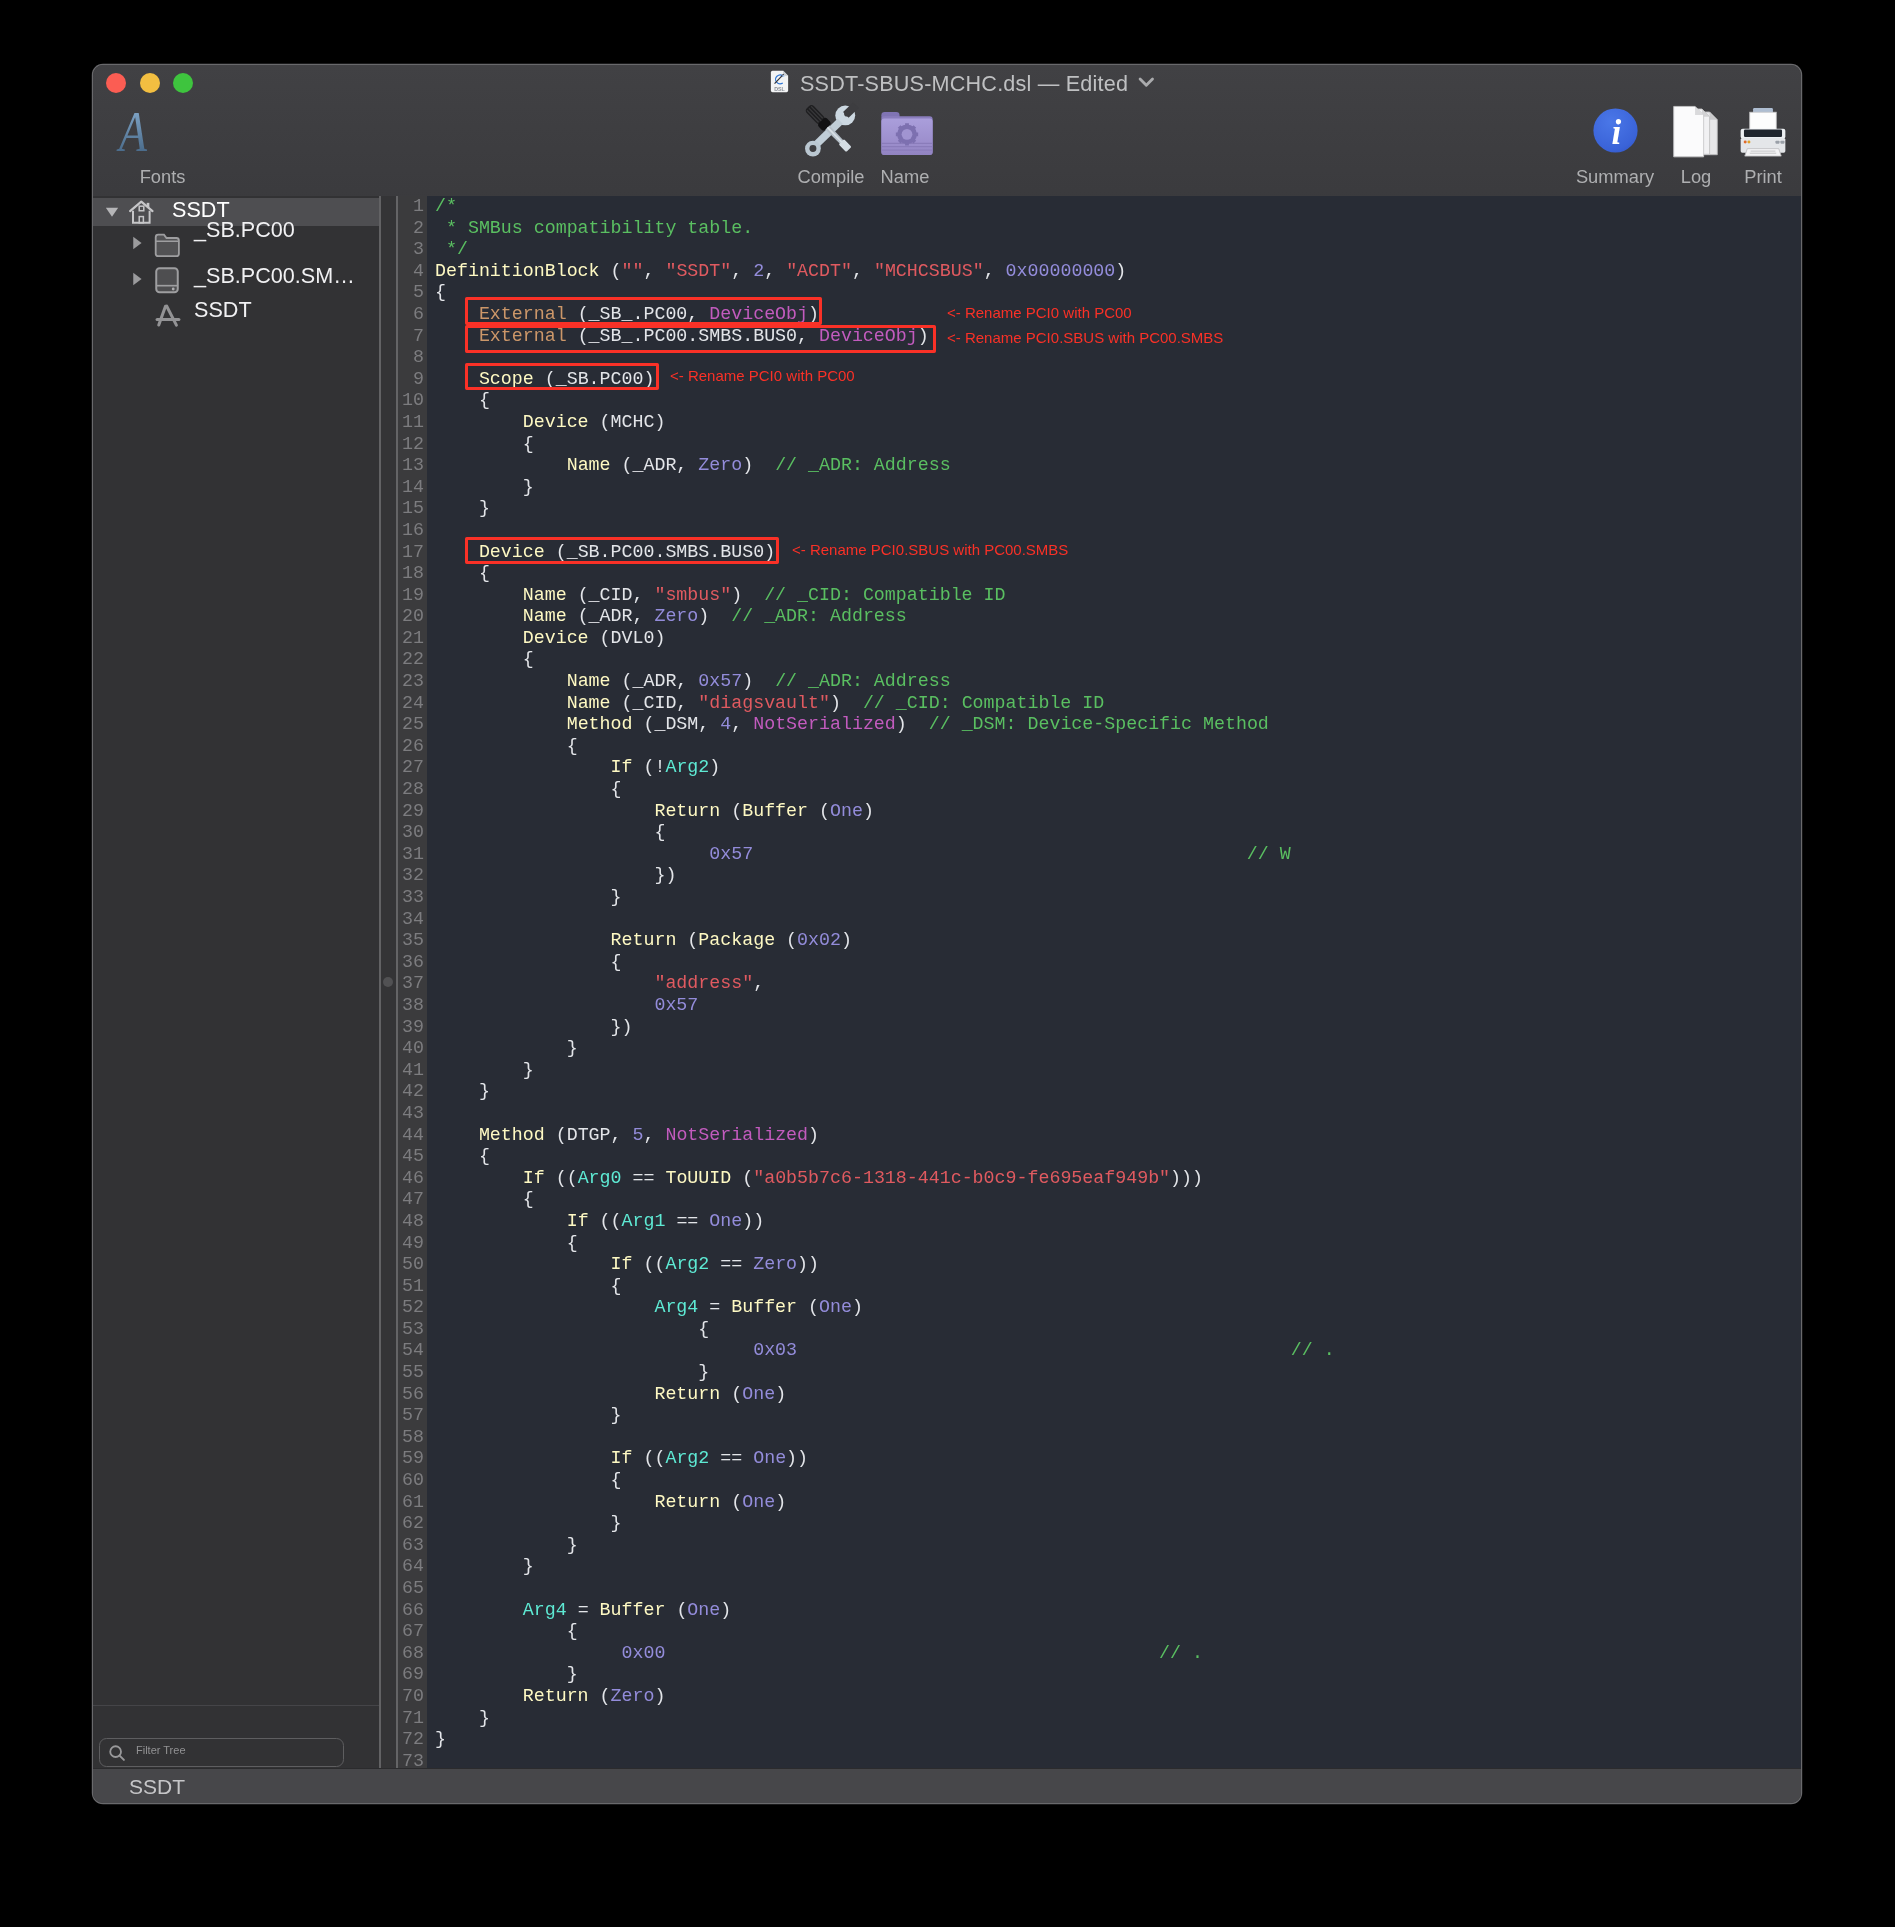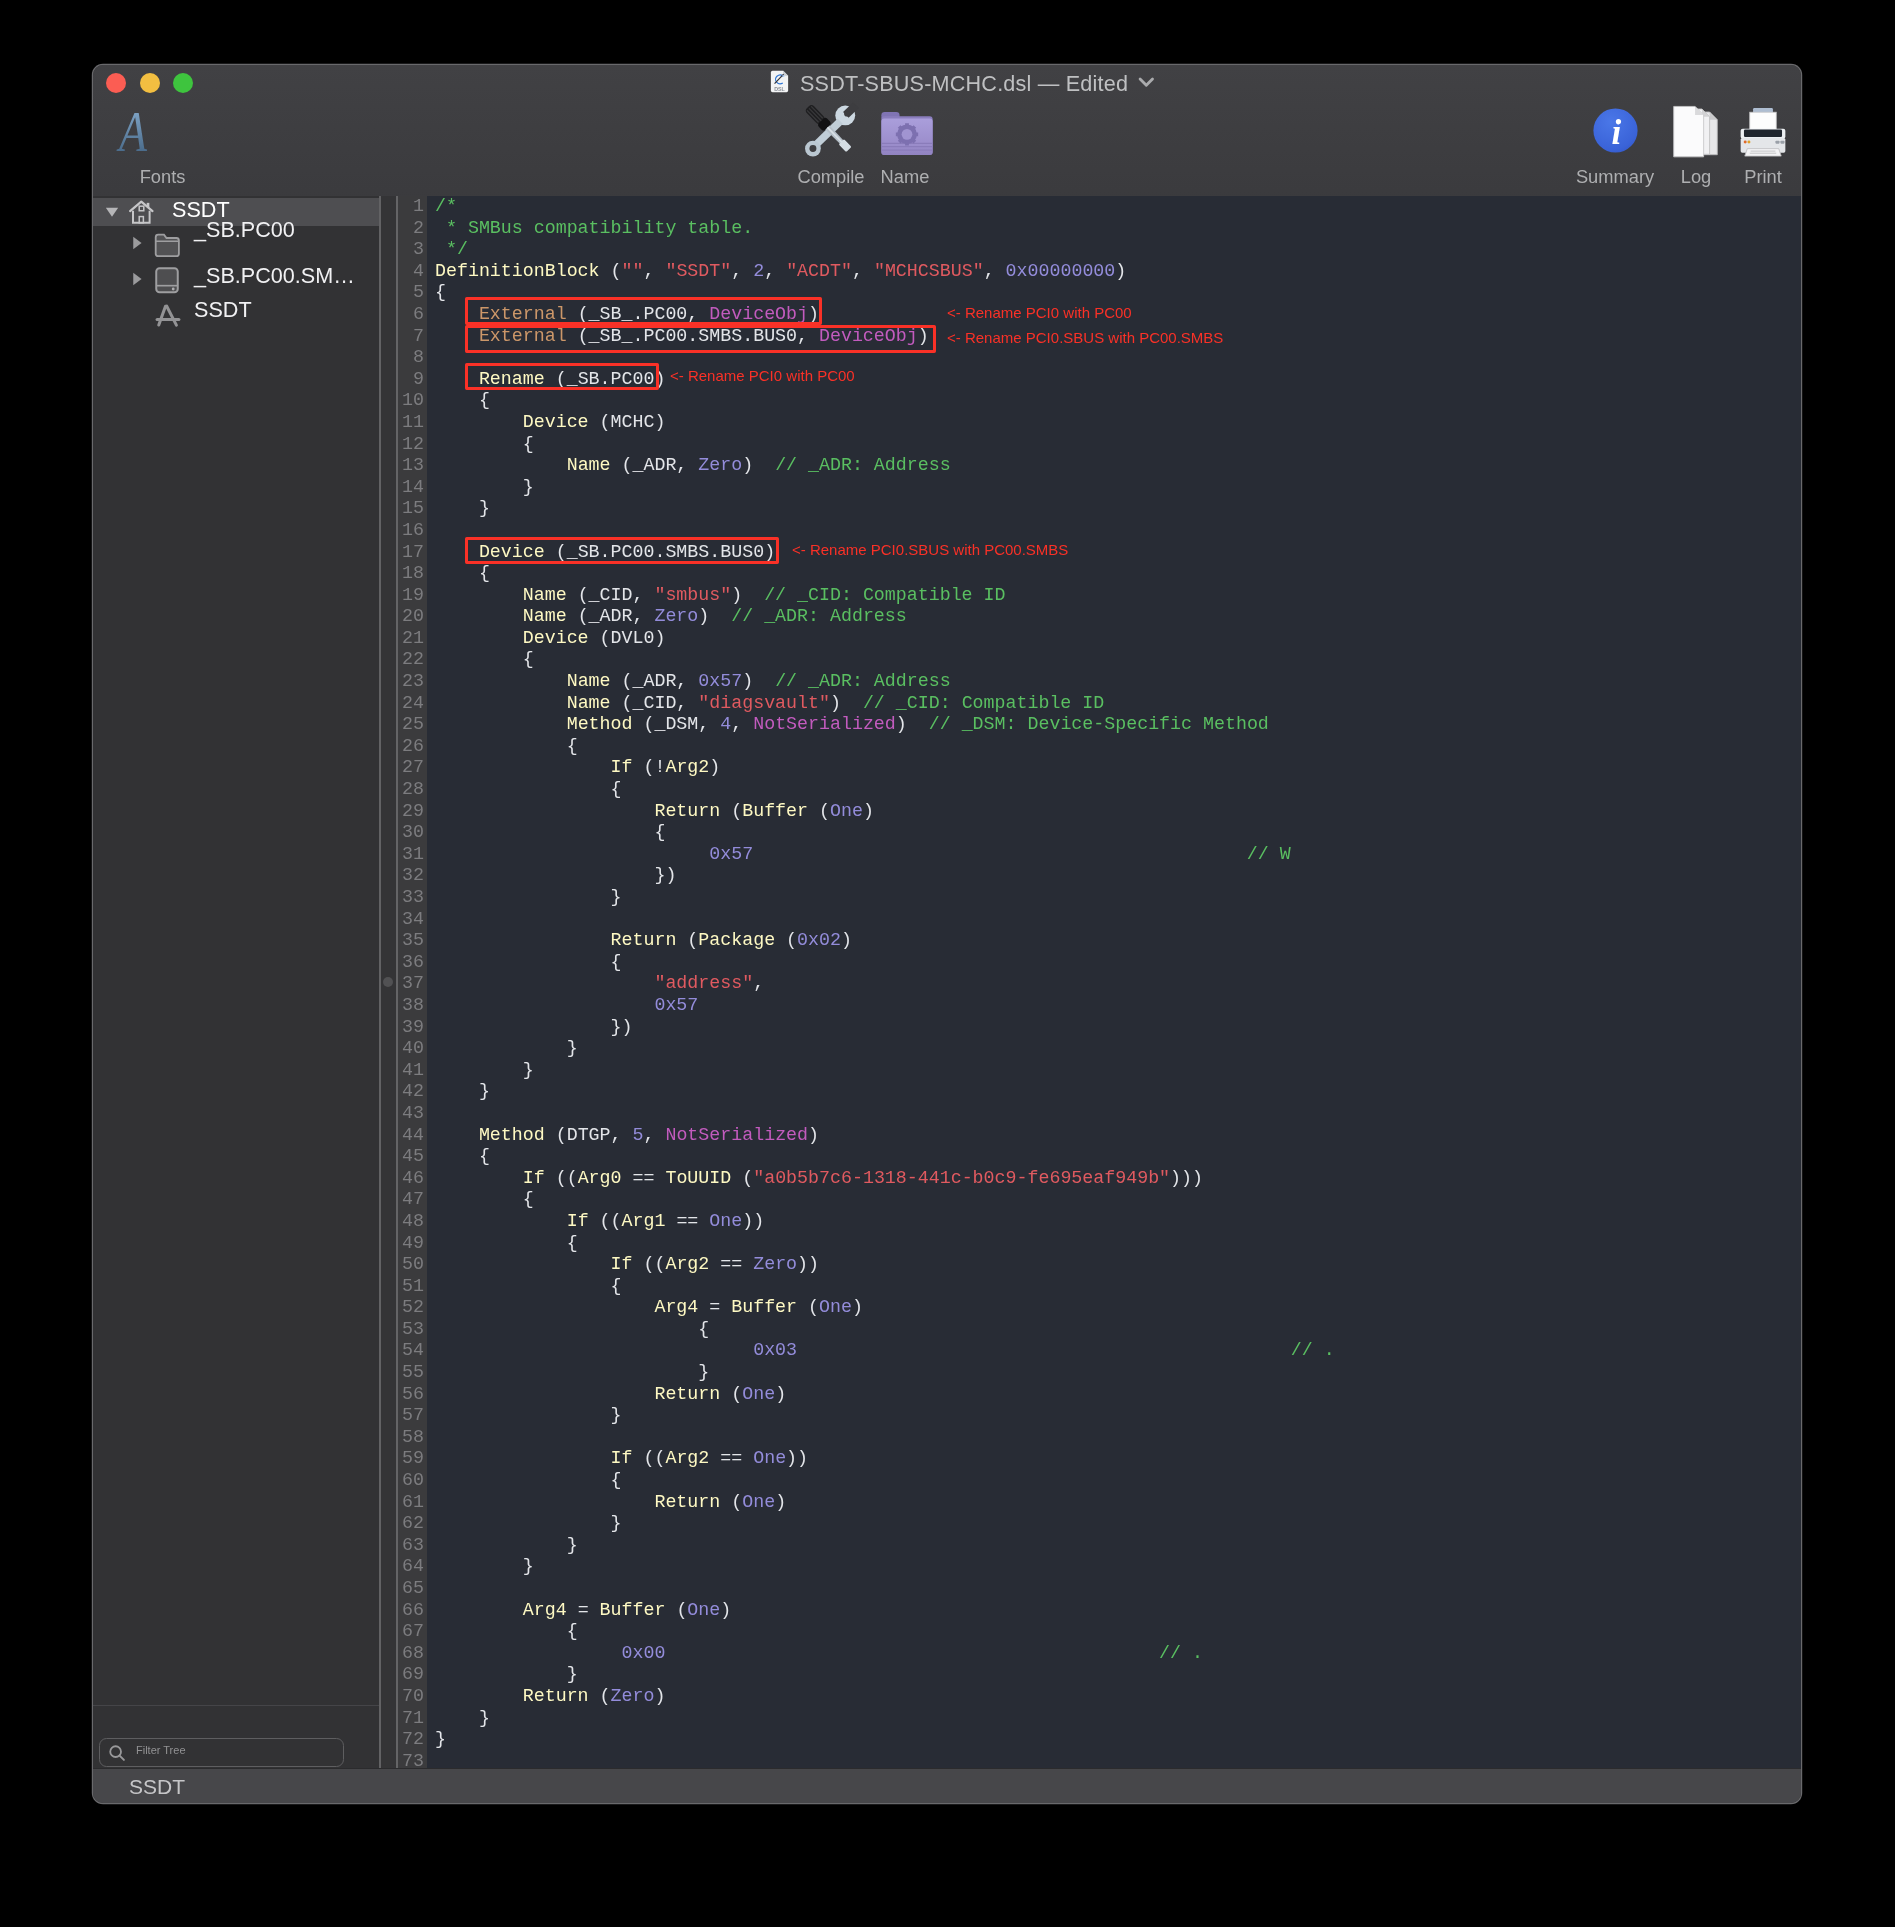--- a/index.html
+++ b/index.html
@@ -25,21 +25,21 @@
   #nums, #code { position:absolute; top:0; font-family:"Liberation Mono", monospace;
                  font-size:18.3px; line-height:21.6px; white-space:pre; }
   #nums { left:305px; width:26px; text-align:right; color:#7c7c7f; }
   #code { left:342px; color:#e3e5e9; }
   #code .k { color:#fef9c3; font-style:normal; }
   #code .c { color:#5abf61; font-style:normal; }
   #code .s { color:#e05a60; font-style:normal; }
   #code .n { color:#938cda; font-style:normal; }
   #code .o { color:#cc9769; font-style:normal; }
   #code .m { color:#c25bbe; font-style:normal; }
-  #code .a { color:#fef9c3; font-style:normal; }
+  #code .a { color:#5eead4; font-style:normal; }
   .rbox { position:absolute; border:3.7px solid #fa3127; border-radius:1.7px; }
   .ann { position:absolute; font-size:15px; line-height:28px; color:#fa3127; white-space:nowrap; }
   #dot { position:absolute; left:290px; top:781px; width:10px; height:10px; border-radius:50%; background:#515153; }
   
   #status { position:absolute; left:0; top:1703px; width:1708px; height:35px; background:#47474a;
             border-top:1.7px solid #2b2b2d; }
   #filter { position:absolute; left:5.8px; top:1542px; width:245px; height:29px; border:1.7px solid #5e5e60;
             border-radius:7.5px; }
   svg { position:absolute; overflow:visible; }
 </style></head>
@@ -279,21 +279,21 @@
 72
 73</div>
     <div id="code"><i class="c">/*</i>
 <i class="c"> * SMBus compatibility table.</i>
 <i class="c"> */</i>
 <i class="k">DefinitionBlock</i> (<i class="s">""</i>, <i class="s">"SSDT"</i>, <i class="n">2</i>, <i class="s">"ACDT"</i>, <i class="s">"MCHCSBUS"</i>, <i class="n">0x00000000</i>)
 {
     <i class="o">External</i> (_SB_.PC00, <i class="m">DeviceObj</i>)
     <i class="o">External</i> (_SB_.PC00.SMBS.BUS0, <i class="m">DeviceObj</i>)
 
-    <i class="k">Rename</i> (_SB.PC00)
+    <i class="k">Scope</i> (_SB.PC00)
     {
         <i class="k">Device</i> (MCHC)
         {
             <i class="k">Name</i> (_ADR, <i class="n">Zero</i>)  <i class="c">// _ADR: Address</i>
         }
     }
 
     <i class="k">Device</i> (_SB.PC00.SMBS.BUS0)
     {
         <i class="k">Name</i> (_CID, <i class="s">"smbus"</i>)  <i class="c">// _CID: Compatible ID</i>

